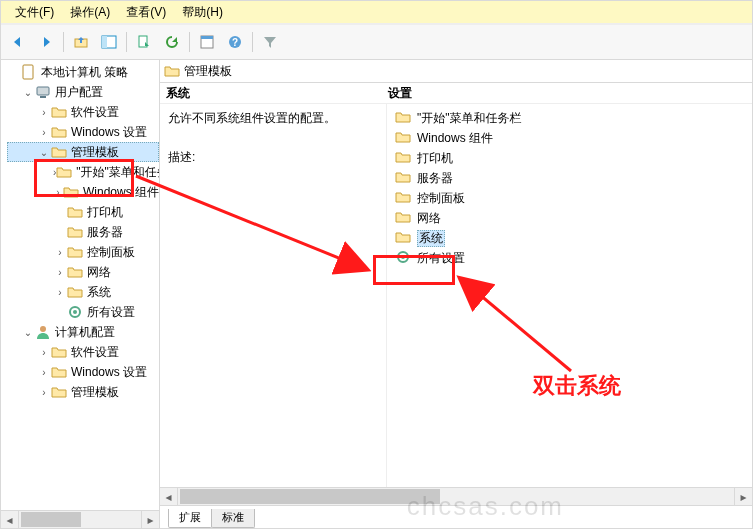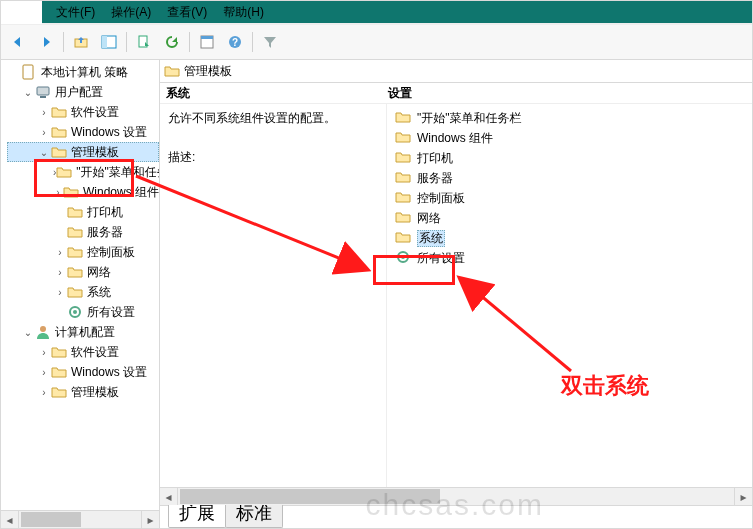--- a/index.html
+++ b/index.html
@@ -6,21 +6,21 @@
   .window { width: 753px; height: 529px; background: #fff; display: flex; flex-direction: column; border: 1px solid #d9d9d9; box-sizing: border-box; position: relative; }
 
   
   .titlebar { height: 30px; display: flex; align-items: center; background: #fff; border-bottom: 1px solid #fff; }
   .titlebar .app-icon { width: 16px; height: 16px; margin: 0 6px 0 8px; display:inline-flex; }
   .titlebar .title { color: #000; font-size: 12px; }
   .win-btns { margin-left: auto; display: flex; }
   .win-btn { width: 46px; height: 30px; display: flex; align-items: center; justify-content: center; color: #555; }
 
   
-  .menubar { height: 22px; display: flex; align-items: center; padding: 0 6px; background: #0f766e; border-bottom: 1px solid #eee; margin-left: 41px; }
+  .menubar { height: 22px; display: flex; align-items: center; padding: 0 6px; background: #fef9c3; border-bottom: 1px solid #eee; }
   .menubar .menu { padding: 2px 8px; cursor: default; }
 
   
   .toolbar { height: 30px; display: flex; align-items: center; gap: 2px; padding: 2px 4px; background: #f7f7f7; border-top:1px solid #eee; border-bottom: 1px solid #d9d9d9; }
   .toolbar .tbtn { width: 24px; height: 24px; display: flex; align-items: center; justify-content: center; border:1px solid transparent; border-radius:2px;}
   .toolbar .sep { width: 1px; height: 20px; background: #d0d0d0; margin: 0 2px; }
 
   
   .body { flex: 1; display: flex; min-height: 0; }
   .tree-pane { width: 158px; border-right: 1px solid #d9d9d9; overflow: hidden; position:relative; background:#fff; }
@@ -40,36 +40,36 @@
   .col-left{ width:210px;} .col-right{flex:1;}
   .content-row { flex:1; display:flex; min-height:0; position:relative;}
   .desc-col { width:210px; padding:6px 8px; border-right:1px solid #eee;}
   .list-col { flex:1; padding:4px 0; overflow:hidden; position:relative;}
   .litem { display:flex; align-items:center; height:20px; padding-left:8px; gap:6px; cursor:default;}
   .litem.sel { }
   .litem.sel span.lbl { background:#cde8ff; outline:1px dotted #7ab; outline-offset:-1px; display:inline-block; padding:0 2px;}
 
   
   .bottom-strip { height:22px; border-top:1px solid #d9d9d9; display:flex; align-items:flex-end; padding-left:8px; background:#fff; }
-  .tab { border:1px solid #bdbdbd; border-top:none; padding:1px 10px 2px; margin-right:-1px; background:#eee; font-size:18px; border-radius:0 0 2px 2px;}
+  .tab { border:1px solid #bdbdbd; border-top:none; padding:1px 10px 2px; margin-right:-1px; background:#eee; font-size:11px; border-radius:0 0 2px 2px;}
   .tab.active{ background:#fff; }
 
   
   .hscroll { height:17px; border-top:1px solid #d9d9d9; display:flex; align-items:center; background:#f0f0f0;}
   .hscroll .arrow{width:17px;height:17px;display:flex;align-items:center;justify-content:center;color:#666;border-right:1px solid #d9d9d9;}
   .hscroll .arrow.r{border-left:1px solid #d9d9d9;border-right:none;margin-left:auto;}
   .hscroll .thumb{height:15px;background:#c8c8c8;}
 
   
   .hl { position:absolute; border:3px solid #ff1a1a; pointer-events:none; box-sizing:border-box;}
   .anno-text{ position:absolute; color:#ff1a1a; font-size:22px; font-weight:bold; pointer-events:none;}
   svg.anno-arrow{position:absolute;pointer-events:none;overflow:visible;}
 
   
-  .wm { position:absolute; right:208px; bottom:6px; font-size:30px; letter-spacing:2px; color:rgba(0,0,0,0.12); font-weight:500; pointer-events:none;}
+  .wm { position:absolute; right:188px; bottom:6px; font-size:26px; letter-spacing:2px; color:rgba(0,0,0,0.12); font-weight:500; pointer-events:none;}
 
   
   .folder-svg{width:16px;height:16px;}
 </style>
 </head>
 <body>
 
 <div class="window">
 
 
@@ -394,16 +394,16 @@
   <div class="hl" style="left:372px; top:254px; width:82px; height:30px;"></div>
   <svg class="anno-arrow" style="left:0;top:0;width:753px;height:529px;">
     <defs>
         <marker id="ah" markerWidth="12" markerHeight="12" refX="10" refY="6" orient="auto">
           <path d="M0 0 L12 6 L0 12 Z" fill="#ff1a1a"></path>
         </marker>
       </defs>
     <line x1="135" y1="175" x2="365" y2="268" stroke="#ff1a1a" stroke-width="3" marker-end="url(#ah)"></line>
     <line x1="570" y1="370" x2="460" y2="278" stroke="#ff1a1a" stroke-width="3" marker-end="url(#ah)"></line>
   </svg>
-  <div class="anno-text" style="left:560px; top:370px;font-family:Liberation Mono, monospace;">双击系统</div>
+  <div class="anno-text" style="left:532px; top:370px;font-family:Liberation Mono, monospace;">双击系统</div>
 
   <div class="wm">chcsas.com</div>
 </div>
 
 </body></html>

